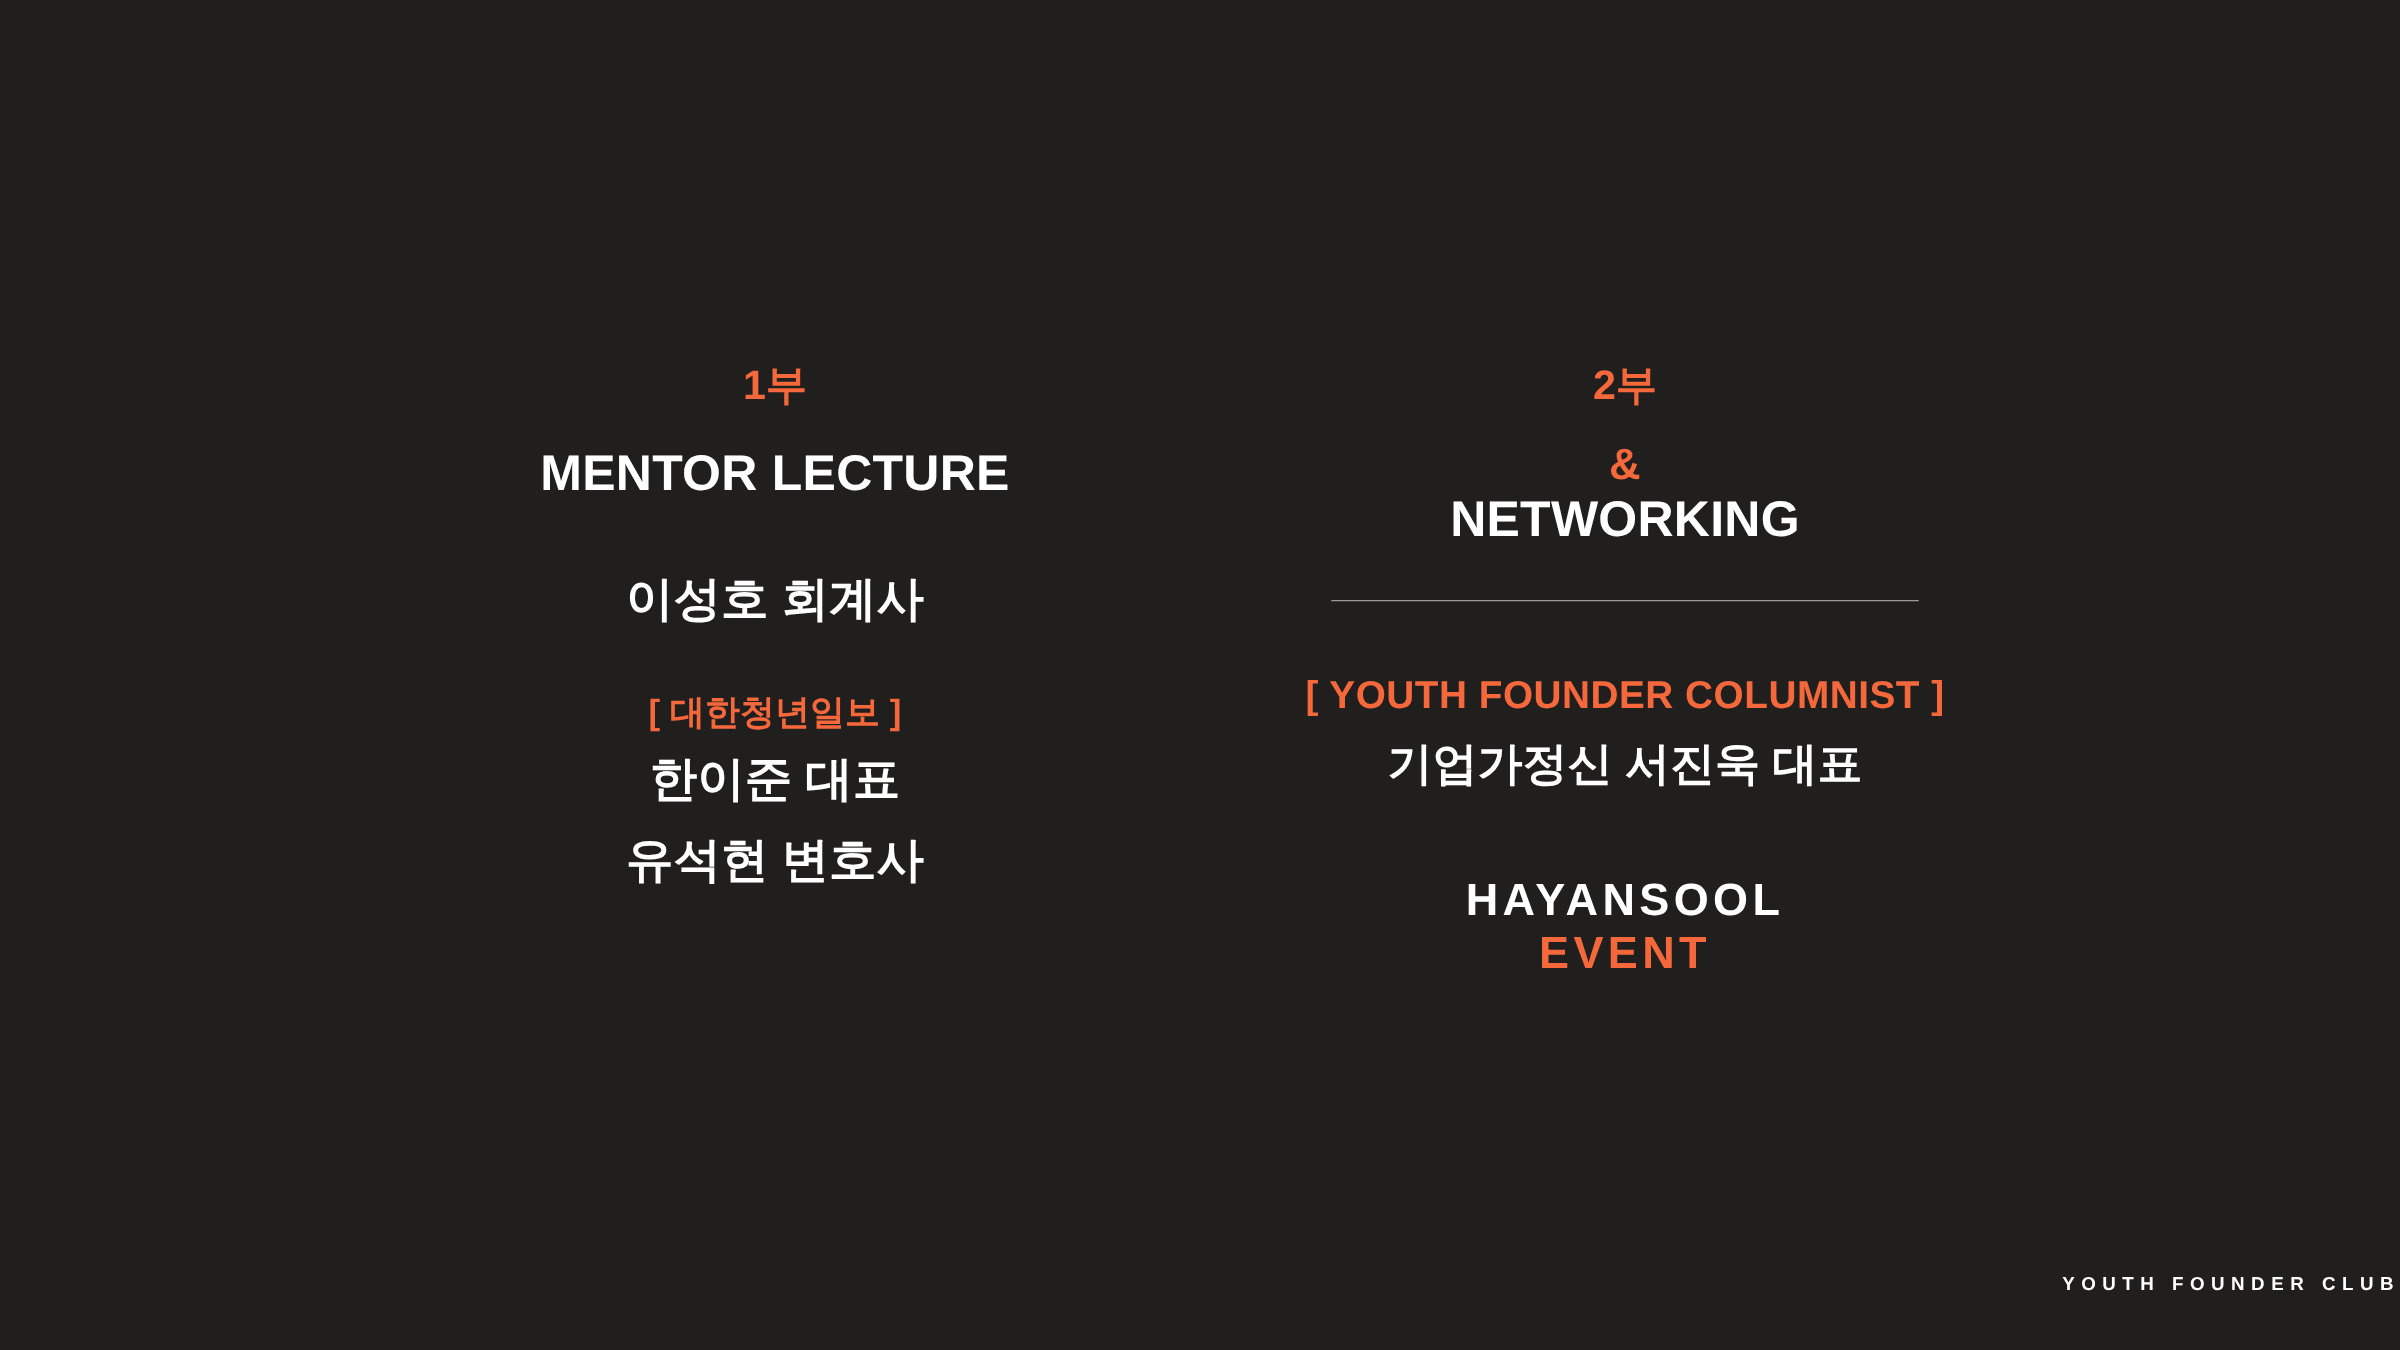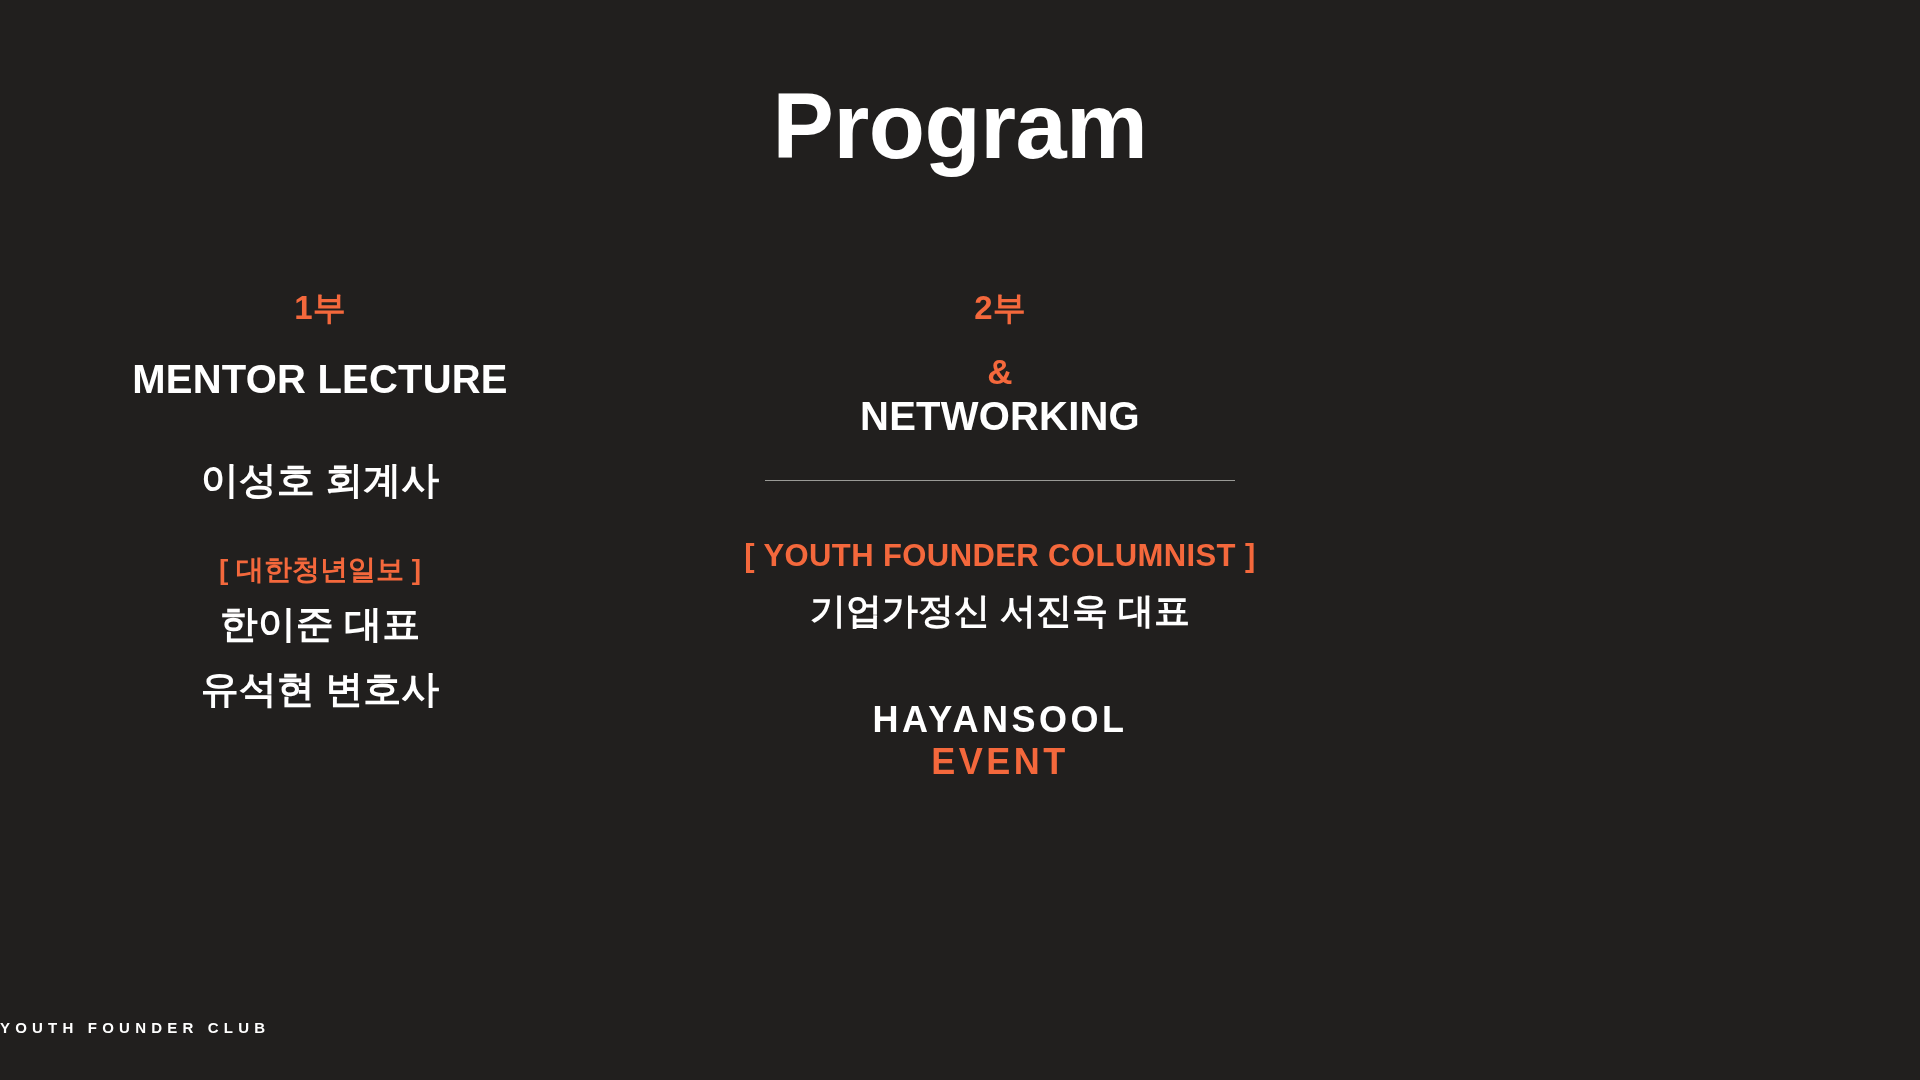--- a/index.html
+++ b/index.html
@@ -40,20 +40,21 @@
 
   
   .columns {
     position: absolute;
     top: 290px;
     left: 0;
     width: 1920px;
     display: flex;
     flex-direction: row;
     align-items: flex-start;
+    justify-content: center;
   }
   .column {
     width: 640px;
     text-align: center;
   }
   .column-left  { margin-right: 20px; }
   .column-right { margin-left: 20px; }
 
   
   .part-label {
@@ -124,41 +125,40 @@
   }
   .event-line.white { color: #FFFFFF; }
   .event-line.accent { color: #F4683C; }
 
   
   .footer {
     position: absolute;
     bottom: 44px;
     left: 0;
     width: 1920px;
-    text-align: left;
+    text-align: right;
     font-size: 15px;
     font-weight: 700;
     letter-spacing: 5.2px;
     color: #FFFFFF;
   }
   .sp-14 { height: 14px; }
   .sp-18 { height: 18px; }
   .sp-26 { height: 26px; }
   .sp-30 { height: 30px; }
   .sp-40 { height: 40px; }
   .sp-48 { height: 48px; }
   .sp-56 { height: 56px; }
   .sp-66 { height: 66px; }
 </style>
 </head>
 <body>
 
 <div class="slide">
 
-  <div class="slide-title">Program</div>
 
   <div class="columns">
 
     <div class="column column-left">
 
       <div class="part-label"><span>1</span><span class="part-suffix">부</span></div>
 
       <div class="sp-30"></div>
 
       <div class="section-heading">MENTOR LECTURE</div>

